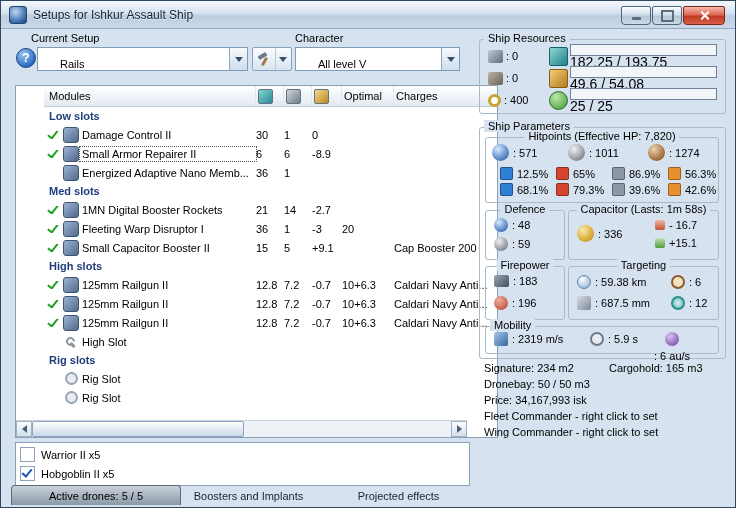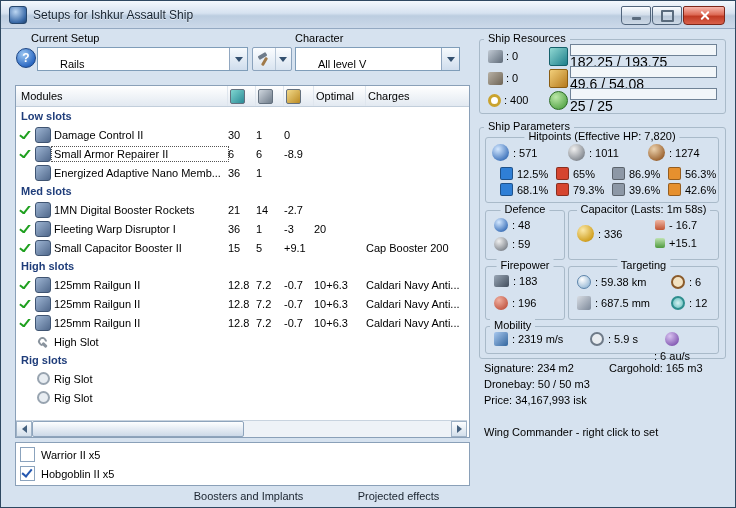--- a/index.html
+++ b/index.html
@@ -38,21 +38,21 @@
   .toolbtn{position:absolute;left:251px;top:46px;width:38px;height:22px;border:1px solid #8ba3bd;border-radius:2px;
     background:linear-gradient(#fbfdff,#d9e4f0);display:flex;align-items:center;cursor:pointer;}
   .toolbtn .icon-zone{width:22px;display:flex;align-items:center;justify-content:center;}
   .toolbtn .drop-zone{width:14px;display:flex;align-items:center;justify-content:center;border-left:1px solid #b9c8d8;height:100%;}
   .hammer{position:relative;width:14px;height:14px;}
   .hammer::before{content:"";position:absolute;left:1px;top:2px;width:9px;height:4px;background:#6e7b8a;border-radius:1px;transform:rotate(-30deg);}
   .hammer::after{content:"";position:absolute;left:6px;top:5px;width:3px;height:9px;background:#a07a4a;border-radius:1px;transform:rotate(30deg);}
 
   
   .panel{position:absolute;background:#fff;border:1px solid #8aa0b8;}
-  #modules-panel{left:14px;top:84px;width:453px;height:351px;overflow:hidden;}
+  #modules-panel{left:14px;top:84px;width:453px;height:351px;overflow:hidden;padding-left:28px;}
   .mhead{display:flex;height:20px;background:linear-gradient(#ffffff,#e2e9f1);border-bottom:1px solid #c2cedb;align-items:center;}
   .mhead>span{display:flex;align-items:center;height:100%;border-right:1px solid #dfe6ee;padding:0 2px;box-sizing:border-box;}
   .h-name{width:212px;padding-left:5px !important;}
   .c1{width:28px;justify-content:flex-start;} .c2{width:28px;} .c3{width:30px;} .c-opt{width:52px;} .c-chg{flex:1;border-right:none !important;}
   .colico{display:inline-block;width:13px;height:13px;border-radius:2px;border:1px solid #63707e;}
   .colico.cpu{background:linear-gradient(135deg,#7fd6d0,#2b8a96);}
   .colico.pg{background:linear-gradient(135deg,#cfd6de,#6f7c8a);}
   .colico.cap{background:linear-gradient(135deg,#f2d98a,#bb8a22);}
   .mrow{display:flex;align-items:center;height:19px;cursor:pointer;}
   .mrow>span{overflow:hidden;white-space:nowrap;}
@@ -383,20 +383,21 @@
     <div class="drow" style="margin-top:2px;">
       <span class="cb"></span>
       <span>Warrior II x5</span>
     </div>
     <div class="drow">
       <span class="cb checked"></span>
       <span>Hobgoblin II x5</span>
     </div>
   </div>
 
+  <div class="tab-dark">Active drones: 5 / 5</div>
   <div class="tab-flat" style="left:185px;width:125px;">Boosters and Implants</div>
   <div class="tab-flat" style="left:345px;width:105px;">Projected effects</div>
 
   <div class="gbox" style="left:478px;top:38px;width:245px;height:73px;">
     <span class="legend">Ship Resources</span>
     <div class="res-row" style="top:5px;">
       <span class="res-left">
         <i class="sicon ico-turret"></i>
         <span>: 0</span>
       </span>
@@ -567,15 +568,16 @@
           <i class="sicon ico-warp"></i>
           <span>: 6 au/s</span>
         </div>
     </div>
   </div>
 
   <div class="footrow" style="left:483px;top:361px;">Signature: 234 m2</div>
   <div class="footrow" style="left:608px;top:361px;">Cargohold: 165 m3</div>
   <div class="footrow" style="left:483px;top:377px;">Dronebay: 50 / 50 m3</div>
   <div class="footrow" style="left:483px;top:393px;">Price: 34,167,993 isk</div>
+  <div class="footrow" style="left:483px;top:409px;">Fleet Commander - right click to set</div>
   <div class="footrow" style="left:483px;top:425px;">Wing Commander - right click to set</div>
 
 </div>
 
 </body></html>

